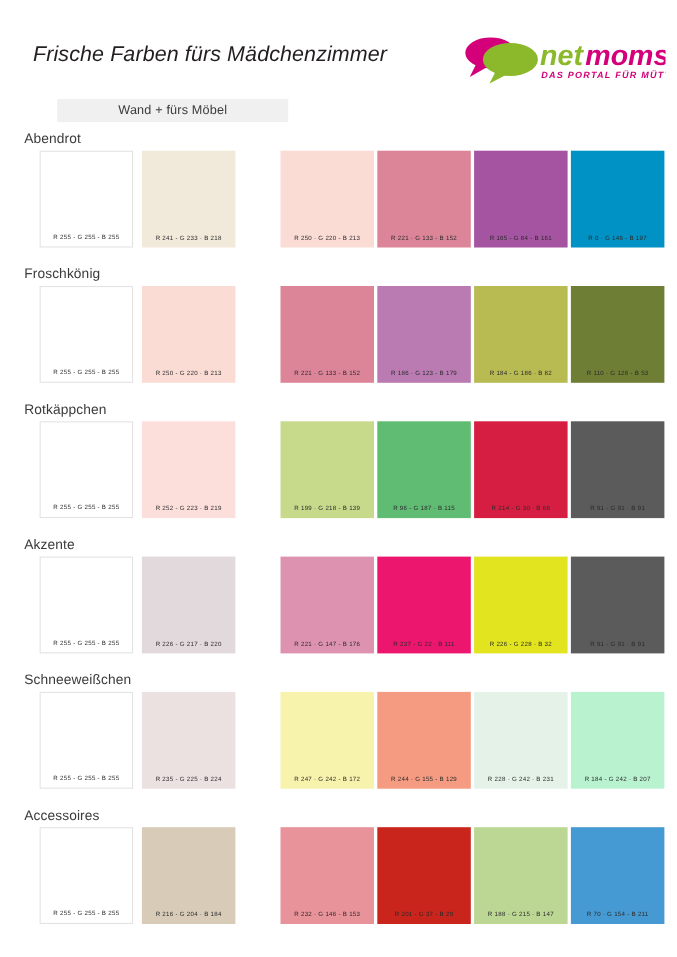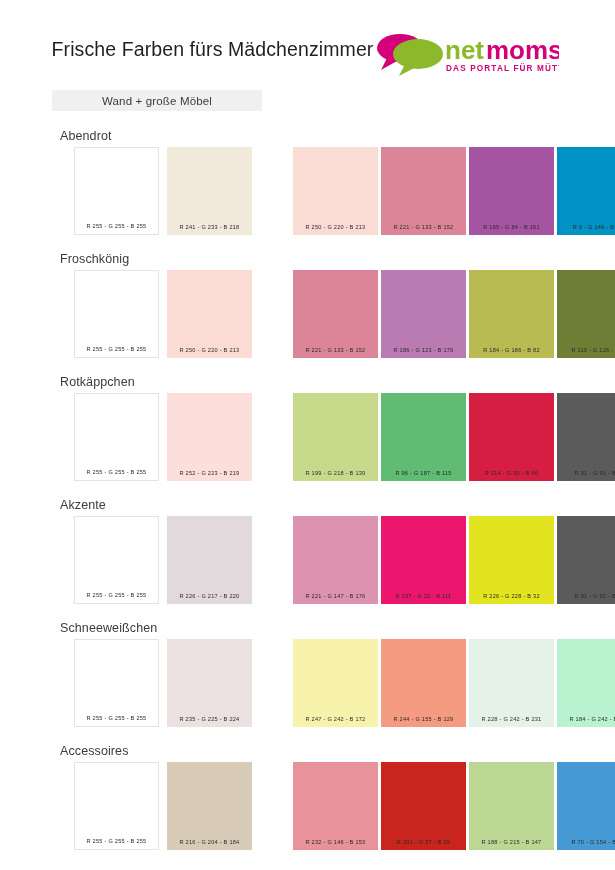--- a/index.html
+++ b/index.html
@@ -15,24 +15,25 @@
     width: 615px;
     height: 870px;
     background: #ffffff;
     padding: 0;
   }
 
   
   .header {
     position: relative;
     height: 82px;
-    padding: 24px 8px 0 6px;
+    padding: 24px 8px 0 30px;
     display: flex;
     align-items: flex-start;
-    justify-content: center;
+    justify-content: space-between;
+    font-style: italic;
   }
   .doc-title {
     font-size: 19.5px;
     font-weight: 400;
     color: #231f20;
     letter-spacing: 0.1px;
     line-height: 1.2;
     padding-top: 14px;
     white-space: nowrap;
   }
@@ -65,22 +66,21 @@
     align-items: center;
     justify-content: center;
     letter-spacing: 0.15px;
   }
   .colbar.left  { left: 52px;  width: 210px; }
   .colbar.right { left: 255px; width: 352px; }
 
   
   .rows {
     position: relative;
-    margin-top: 16px;
-    padding-left: 38px;
+    margin-top: 6px;
   }
   .palette-row {
     position: relative;
     height: 123px;
   }
   .row-title {
     position: absolute;
     left: 22px;
     top: 0;
     font-size: 12.5px;
@@ -148,21 +148,21 @@
         </g>
 
         <text x="72" y="31" font-family="Liberation Sans, sans-serif" font-size="26" font-weight="bold" fill="#8cb92c">net</text>
         <text x="113" y="31" font-family="Liberation Sans, sans-serif" font-size="26" font-weight="bold" fill="#d4007a">moms</text>
         <text x="73" y="43" font-family="Liberation Sans, sans-serif" font-size="8.2" font-weight="bold" letter-spacing="1.15" fill="#d4007a">DAS PORTAL FÜR MÜTTER</text>
       </svg>
     </div>
   </div>
 
   <div class="colheaders">
-    <div class="colbar left">Wand + große Möbel</div>
+    <div class="colbar left">Wand + fürs Möbel</div>
   </div>
 
   <div class="rows" id="rows-container">
       <div class="palette-row">
         <div class="row-title">Abendrot</div>
         <div class="swatches">
           <div class="swatch sw-0 white-sw" style="background: rgb(255, 255, 255);">
             <div class="label">R 255 - G 255 - B 255</div>
           </div>
           <div class="swatch sw-1" style="background: rgb(241, 233, 218);">

